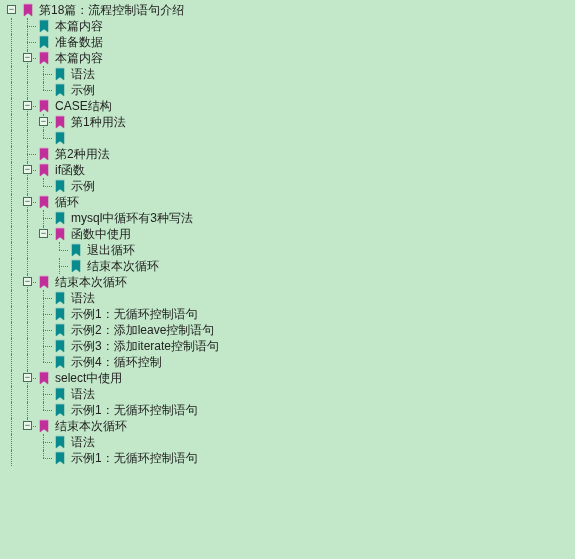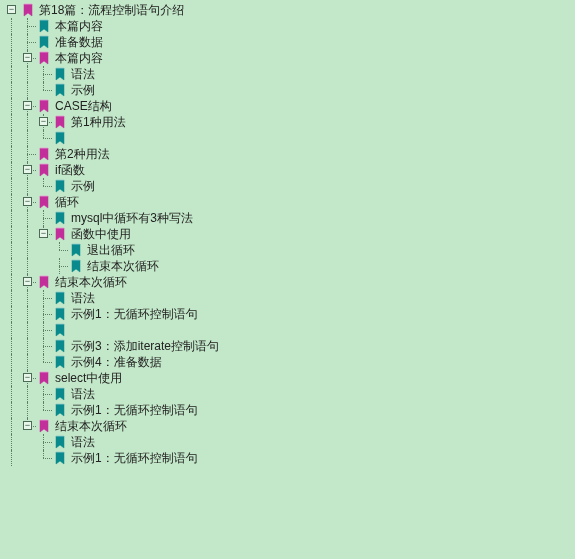--- a/index.html
+++ b/index.html
@@ -355,20 +355,21 @@
     <div class="row">
       <span class="seg vline"></span>
       <span class="seg vline"></span>
       <span class="seg branch"></span>
       <span class="bookmark">
         <svg width="14" height="14" viewBox="0 0 14 14">
     <path d="M3 1 h8 v12 l-4 -3 l-4 3 z" fill="#0a8a8c" stroke="#0a8a8c" stroke-width="0.5"></path>
     <path d="M3 1 h8" stroke="rgba(255,255,255,0.5)" stroke-width="1"></path>
   </svg>
       </span>
+      <span class="label">示例2：添加leave控制语句</span>
     </div>
     <div class="row">
       <span class="seg vline"></span>
       <span class="seg vline"></span>
       <span class="seg branch"></span>
       <span class="bookmark">
         <svg width="14" height="14" viewBox="0 0 14 14">
     <path d="M3 1 h8 v12 l-4 -3 l-4 3 z" fill="#0a8a8c" stroke="#0a8a8c" stroke-width="0.5"></path>
     <path d="M3 1 h8" stroke="rgba(255,255,255,0.5)" stroke-width="1"></path>
   </svg>
@@ -378,21 +379,21 @@
     <div class="row">
       <span class="seg vline"></span>
       <span class="seg vline"></span>
       <span class="seg end"></span>
       <span class="bookmark">
         <svg width="14" height="14" viewBox="0 0 14 14">
     <path d="M3 1 h8 v12 l-4 -3 l-4 3 z" fill="#0a8a8c" stroke="#0a8a8c" stroke-width="0.5"></path>
     <path d="M3 1 h8" stroke="rgba(255,255,255,0.5)" stroke-width="1"></path>
   </svg>
       </span>
-      <span class="label">示例4：准备数据</span>
+      <span class="label">示例4：循环控制</span>
     </div>
     <div class="row">
       <span class="seg vline"></span>
       <span class="seg branch">
         <span class="toggle">−</span>
       </span>
       <span class="bookmark">
         <svg width="14" height="14" viewBox="0 0 14 14">
     <path d="M3 1 h8 v12 l-4 -3 l-4 3 z" fill="#c22f9a" stroke="#c22f9a" stroke-width="0.5"></path>
     <path d="M3 1 h8" stroke="rgba(255,255,255,0.5)" stroke-width="1"></path>

